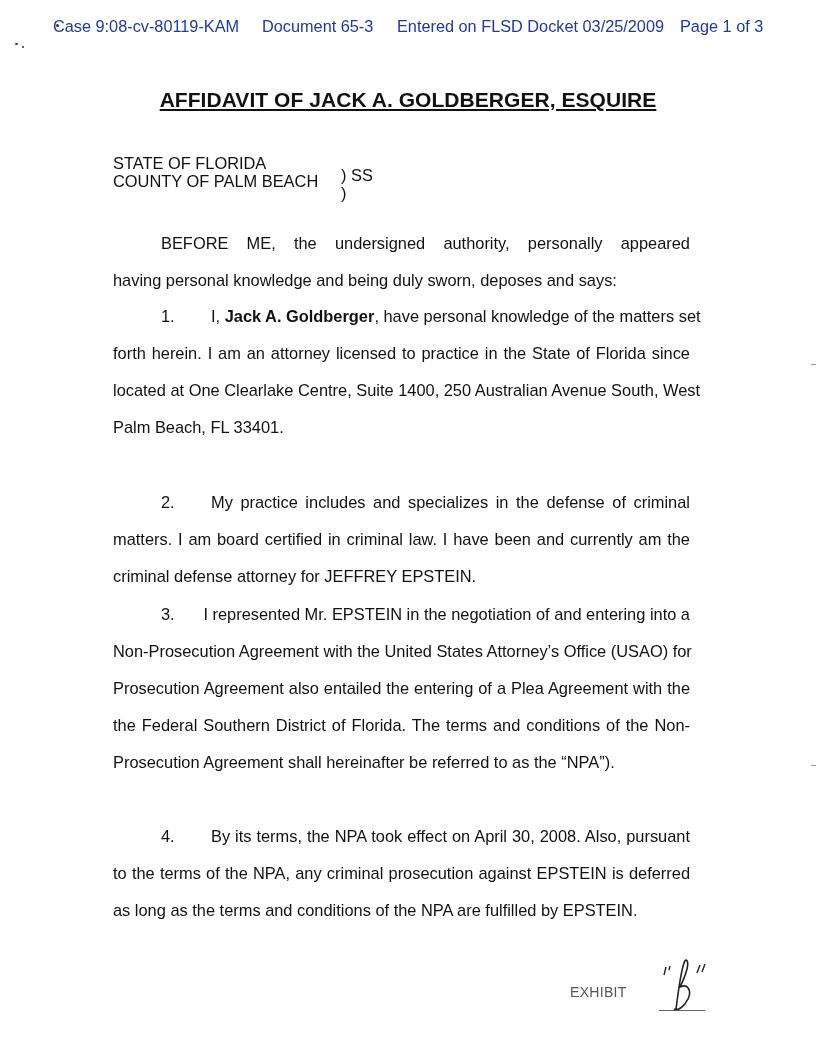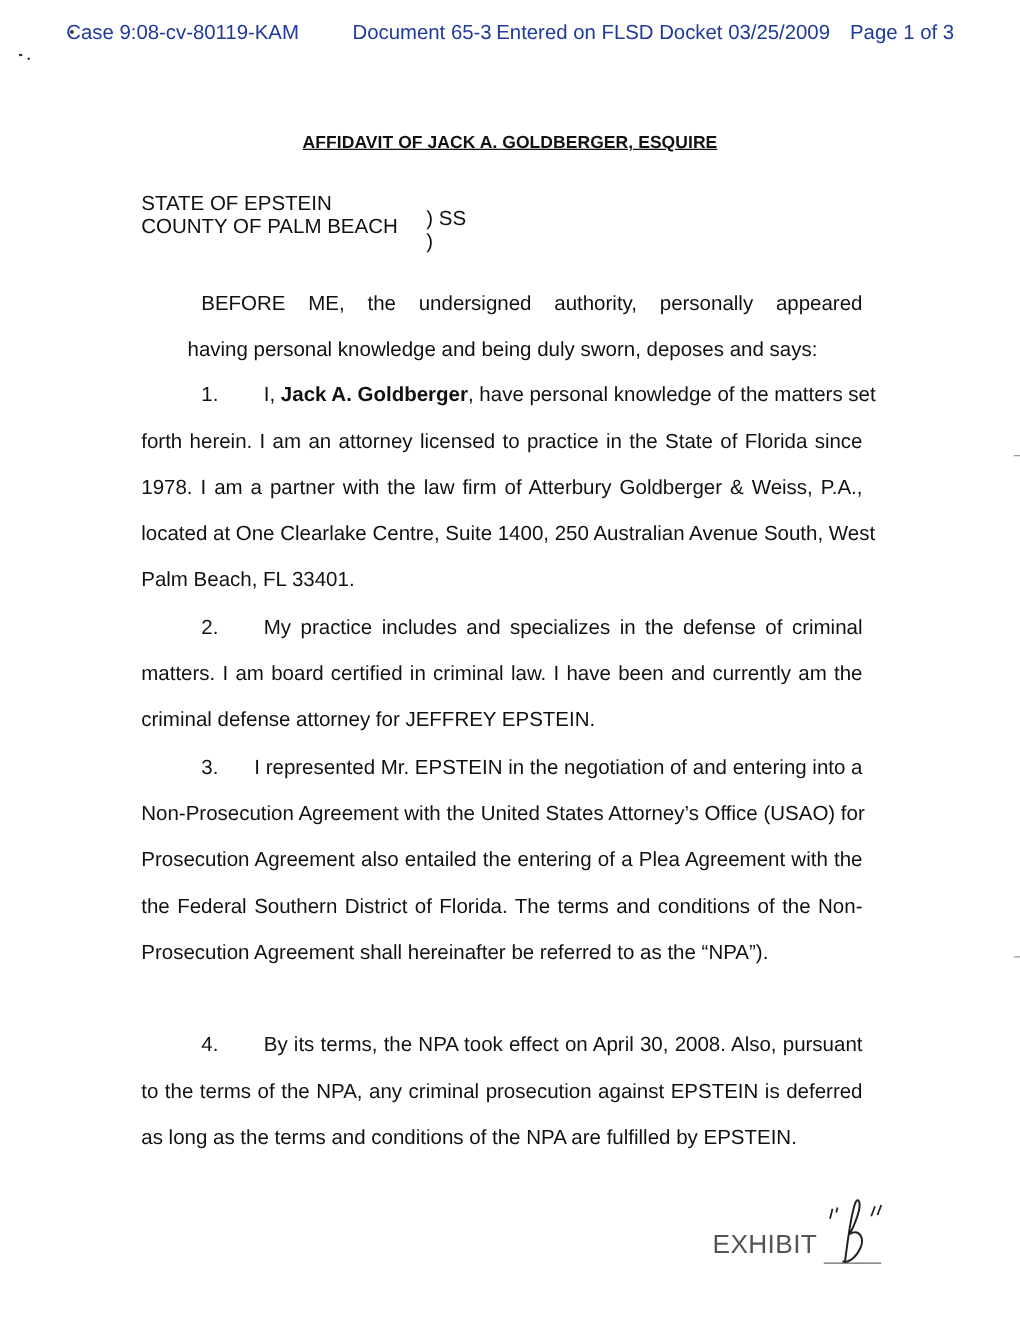--- a/index.html
+++ b/index.html
@@ -1,39 +1,39 @@
 <!DOCTYPE html>
 <html><head>
   <meta charset="utf-8">
   <style>
     html, body { margin: 0; padding: 0; background: #ffffff; }
     body { width: 816px; height: 1056px; position: relative; overflow: hidden; }
     .page { position: absolute; left: 0; top: 0; width: 816px; height: 1056px; background: #ffffff; }
     .docket { position: absolute; top: 17px; left: 0; width: 816px; font-family: "Liberation Sans", sans-serif; font-size: 16.3px; color: #1f3a9a; white-space: nowrap; }
     .docket span { position: absolute; top: 0; }
     .dk-case { left: 53px; }
-    .dk-doc { left: 262px; margin-left: 20px; }
+    .dk-doc { left: 262px; }
     .dk-entered { left: 397px; }
     .dk-page { left: 680px; }
     .speck { position: absolute; background: #333; border-radius: 50%; }
     .body-text { font-family: "Liberation Sans", sans-serif; color: #111; font-size: 16.4px; }
-    .title { position: absolute; top: 105px; left: 0; width: 816px; text-align: center; font-weight: bold; text-decoration: underline; font-size: 14px; letter-spacing: 0.05px; }
+    .title { position: absolute; top: 88px; left: 0; width: 816px; text-align: center; font-weight: bold; text-decoration: underline; font-size: 21px; letter-spacing: 0.05px; }
     .venue { position: absolute; left: 113px; top: 154px; line-height: 18px; }
     .venue .row { position: relative; height: 18px; width: 400px; }
     .venue .row .paren { position: absolute; left: 228px; top: 12px; }
     .para { position: absolute; left: 113px; width: 577px; line-height: 37px; text-align: justify; }
     .p-intro { top: 225px; }
     .p1 { top: 298px; }
     .p2 { top: 484px; }
     .p3 { top: 596px; }
     .p4 { top: 818px; }
     .indent { padding-left: 48px; }
     .num-tab { display: inline-block; width: 50px; }
     .justify-line { display: flex; justify-content: space-between; white-space: nowrap; }
-    .exhibit { position: absolute; left: 570px; top: 984px; font-family: "Liberation Sans", sans-serif; font-size: 21px; color: #555; letter-spacing: 0.3px; }
+    .exhibit { position: absolute; left: 570px; top: 984px; font-family: "Liberation Sans", sans-serif; font-size: 14px; color: #555; letter-spacing: 0.3px; }
     .exhibit-line { position: absolute; left: 659px; top: 1010px; width: 46px; height: 1px; background: #666; }
     .exhibit-mark { position: absolute; left: 656px; top: 955px; }
     .edge-tick { position: absolute; left: 811px; width: 5px; height: 1px; background: #999; }
   </style>
 </head>
 <body>
 
 <div class="page">
 
   <div class="docket" style="color: rgb(31, 58, 154);">
@@ -47,48 +47,47 @@
   <div class="speck" style="left:22px;top:46px;width:2px;height:2px;"></div>
   <div class="speck" style="left:56px;top:24px;width:3px;height:3px;"></div>
 
   <div class="edge-tick" style="top:364px;"></div>
   <div class="edge-tick" style="top:765px;"></div>
 
   <div class="title body-text">AFFIDAVIT OF JACK A. GOLDBERGER, ESQUIRE</div>
 
   <div class="venue body-text">
     <div class="row">
-      <span>STATE OF EPSTEIN</span>
+      <span>STATE OF FLORIDA</span>
       <span class="paren">) SS</span>
     </div>
     <div class="row">
       <span>COUNTY OF PALM BEACH</span>
       <span class="paren">)</span>
     </div>
   </div>
 
   <div class="para p-intro body-text">
     <div class="justify-line indent" style="height:37px;">
       <span>BEFORE</span>
       <span>ME,</span>
       <span>the</span>
       <span>undersigned</span>
       <span>authority,</span>
       <span>personally</span>
       <span>appeared</span>
     </div>
-    <div style="height:37px;white-space:nowrap;margin-left:37px;">having personal knowledge and being duly sworn, deposes and says:</div>
+    <div style="height:37px;white-space:nowrap;">having personal knowledge and being duly sworn, deposes and says:</div>
   </div>
 
   <div class="para p1 body-text">
     <div style="height:37px;white-space:nowrap;padding-left:48px;">
       <span class="num-tab">1.</span><span>I, </span><b>Jack A. Goldberger</b><span>, have personal knowledge of the matters set</span>
     </div>
     <div class="jl">forth herein.  I am an attorney licensed to practice in the State of Florida since</div>
-    <div class="jl">1978.  I am a partner with the law firm of Atterbury Goldberger &amp; Weiss, P.A.,</div>
     <div class="jl">located at One Clearlake Centre, Suite 1400, 250 Australian Avenue South, West</div>
     <div class="jl last">Palm Beach, FL 33401.</div>
   </div>
 
   <div class="para p2 body-text">
     <div class="jl first">
       <span class="num-tab">2.</span>
         <span class="first-text">My practice includes and specializes in the defense of criminal</span>
     </div>
     <div class="jl">matters. I am board certified in criminal law. I have been and currently am the</div>

